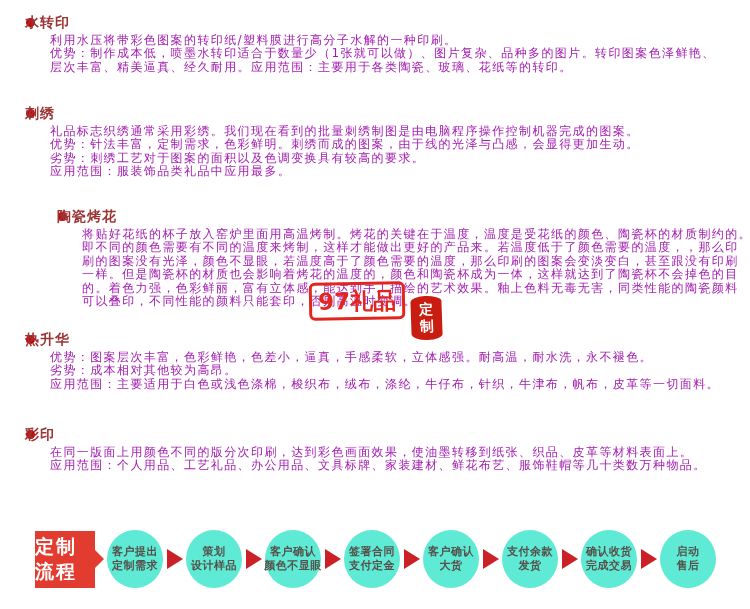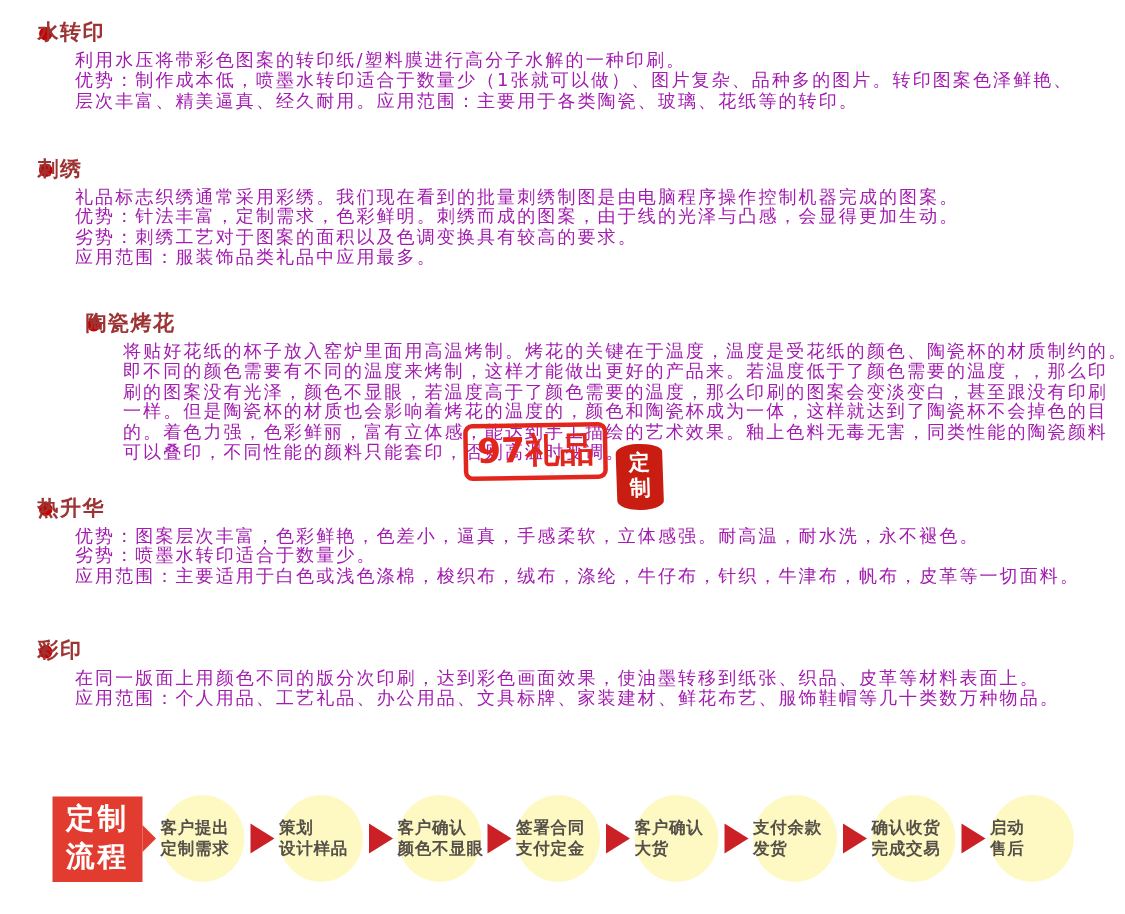--- a/index.html
+++ b/index.html
@@ -49,43 +49,43 @@
   }
   .seal span{font-size:14px;font-weight:bold;line-height:17px;}
 
   
   .flow{
     position:absolute;left:35px;top:529px;height:60px;
     display:flex;align-items:center;
   }
   .flow-box{
     width:60px;height:57px;background:#e23c31;position:relative;
-    display:flex;flex-direction:column;align-items:center;justify-content:center;
+    display:flex;flex-direction:column;align-items:flex-start;justify-content:center;
     flex:0 0 auto;
   }
   .flow-box span{
     color:#ffffff;font-size:19px;font-weight:bold;line-height:25px;letter-spacing:2px;
   }
   .flow-box .notch{
     position:absolute;right:-9px;top:50%;margin-top:-9px;
     width:0;height:0;border-top:9px solid transparent;border-bottom:9px solid transparent;
     border-left:9px solid #e23c31;
   }
   .gap-first{width:12px;flex:0 0 auto;}
   .arrow-slot{
     width:23px;flex:0 0 auto;display:flex;align-items:center;justify-content:center;
   }
   .arrow{
     width:0;height:0;
     border-top:10px solid transparent;border-bottom:10px solid transparent;
     border-left:16px solid #cb2026;
   }
   .step-circle{
-    width:56px;height:58px;border-radius:50%;background:#fef9c3;flex:0 0 auto;
-    display:flex;flex-direction:column;justify-content:center;
+    width:56px;height:58px;border-radius:50%;background:#5eead4;flex:0 0 auto;
+    display:flex;flex-direction:column;align-items:center;justify-content:center;
   }
   .step-circle span{
     font-size:11px;font-weight:bold;color:#55514a;line-height:14px;
     white-space:nowrap;letter-spacing:0.5px;
   }
 </style>
 </head>
 <body>
 
 <div class="page">
@@ -128,21 +128,21 @@
           <div class="tline">可以叠印，不同性能的颜料只能套印，否则高温时变调。</div>
         </div>
       </div>
       <div class="section" style="top: 330px;">
         <div class="sec-head">
           <span class="bullet"></span>
           <h2 class="sec-title">热升华</h2>
         </div>
         <div class="sec-body">
           <div class="tline">优势：图案层次丰富，色彩鲜艳，色差小，逼真，手感柔软，立体感强。耐高温，耐水洗，永不褪色。</div>
-          <div class="tline">劣势：喷墨水转印适合于数量少。</div>
+          <div class="tline">劣势：成本相对其他较为高昂。</div>
           <div class="tline">应用范围：主要适用于白色或浅色涤棉，梭织布，绒布，涤纶，牛仔布，针织，牛津布，帆布，皮革等一切面料。</div>
         </div>
       </div>
       <div class="section" style="top: 425px;">
         <div class="sec-head">
           <span class="bullet"></span>
           <h2 class="sec-title">彩印</h2>
         </div>
         <div class="sec-body">
           <div class="tline">在同一版面上用颜色不同的版分次印刷，达到彩色画面效果，使油墨转移到纸张、织品、皮革等材料表面上。</div>

